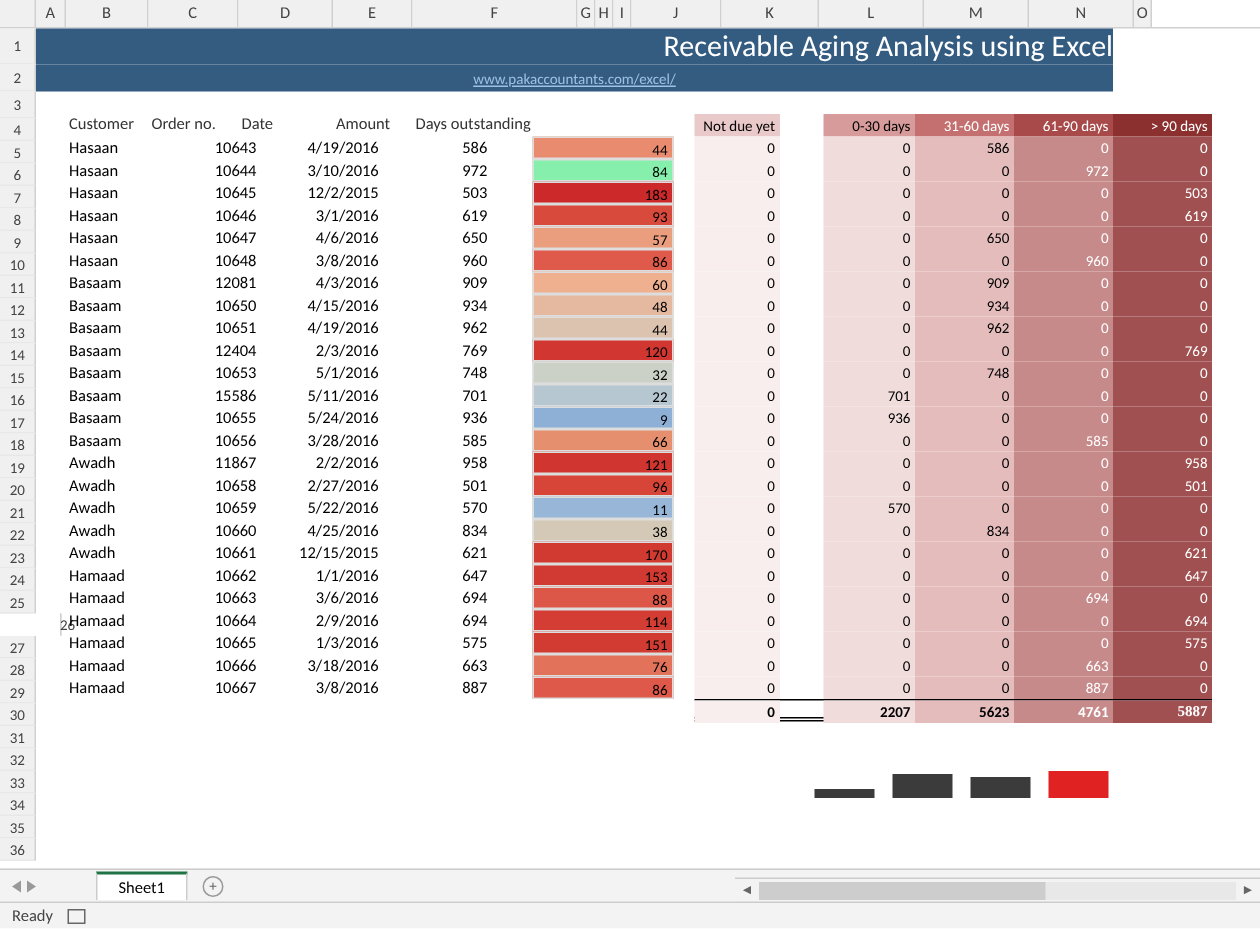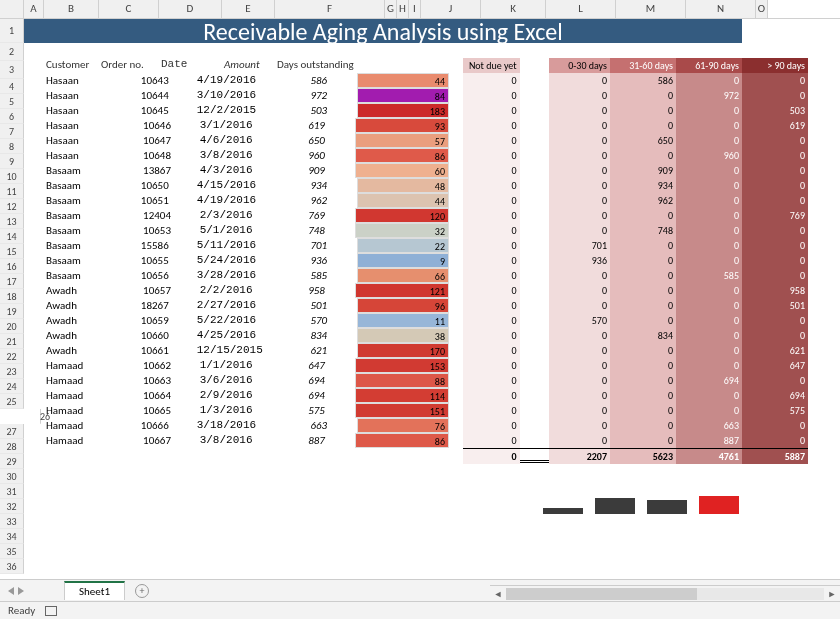--- a/index.html
+++ b/index.html
@@ -7,34 +7,34 @@
 .col-headers { display: flex; background: #fff; border-bottom: 1px solid #d0d0d0; }
 .col-headers .corner { width: 24px; height: 18px; border-right: 1px solid #d0d0d0; background: #f0f0f0; }
 .col-headers .ch { height: 18px; text-align: center; line-height: 18px; font-size: 11px; color: #444; border-right: 1px solid #d0d0d0; background: #f0f0f0; }
 .main-area { display: flex; height: 548px; }
 .row-headers { width: 24px; display: flex; flex-direction: column; }
 .row-headers .rh { height: 15px; text-align: center; line-height: 15px; font-size: 10px; color: #444; border-right: 1px solid #d0d0d0; border-bottom: 1px solid #e8e8e8; background: #f0f0f0; }
 .row-headers .rh.tall { height: 24px; line-height: 24px; }
 .row-headers .rh.tall2 { height: 18px; line-height: 18px; }
 .row-headers .rh.sel { background: #d4e6d4; margin-left: 40px; }
 .grid { flex: 1; position: relative; }
-.title-row { background: #345b80; color: #fff; display: flex; align-items: center; justify-content: center; font-size: 24px; height: 24px; width: 718px; }
+.title-row { background: #345b80; color: #fff; display: flex; align-items: center; justify-content: flex-end; font-size: 20px; height: 24px; width: 718px; }
 .link-row { background: #345b80; color: #9cc2e5; display: flex; align-items: center; justify-content: center; height: 18px; width: 718px; font-size: 10px; }
 .link-row a { color: #9cc2e5; text-decoration: underline; }
 .spacer-row { height: 15px; }
 .grid-body { display: flex; }
 .left-table { width: 407px; }
 .left-table .hdr { display: flex; font-weight: 400; color: #333; height: 15px; }
 .left-table .hdr > div { text-align: left; padding: 0 2px; }
 .left-table .row { display: flex; height: 15px; line-height: 15px; gap: 24px; }
 .left-table .row > div { padding: 0 2px; }
 .c-customer { width: 55px; text-align: left; }
 .c-order { width: 60px; text-align: right; }
-.c-date { width: 63px; text-align: right; font-family: Liberation Mono, monospace; }
-.c-amt { width: 53px; text-align: right; font-style: italic; }
+.c-date { width: 63px; text-align: right; }
+.c-amt { width: 53px; text-align: right; }
 .c-days { width: 110px; text-align: right; }
 .c-days.hdr-d { text-align: left; }
 .c-days .days-cell { display: block; text-align: right; padding: 0 3px; height: 15px; line-height: 15px; border: 1px solid #ddd; margin-left: 2px; font-size: 10px; }
 .total-row { height: 15px; line-height: 15px; font-style: italic; font-weight: bold; text-align: right; padding-right: 6px; }
 .gap-col { width: 12px; }
 .right-table { width: 345px; }
 .right-table .hdr { display: flex; height: 15px; color: #fff; font-size: 10px; }
 .right-table .hdr > div { padding: 0 3px; text-align: right; height: 15px; line-height: 15px; }
 .right-table .row { display: flex; height: 15px; line-height: 15px; font-size: 10px; }
 .right-table .row > div { text-align: right; padding: 0 3px; height: 15px; }
@@ -120,20 +120,23 @@
       <div class="rh">32</div>
       <div class="rh">33</div>
       <div class="rh">34</div>
       <div class="rh">35</div>
       <div class="rh">36</div>
     </div>
   <div class="grid">
     <div class="title-row">
         <span>Receivable Aging Analysis using Excel</span>
       </div>
+    <div class="link-row">
+        <a href="#">www.pakaccountants.com/excel/</a>
+      </div>
     <div class="spacer-row"></div>
     <div class="grid-body">
       <div style="width:20px"></div>
       <div class="left-table">
         <div class="hdr">
           <div class="c-customer">Customer</div>
           <div class="c-order" style="text-align:left">Order no.</div>
           <div class="c-date" style="text-align:left">Date</div>
           <div class="c-amt" style="text-align:left">Amount</div>
           <div class="c-days hdr-d">Days outstanding</div>
@@ -147,21 +150,21 @@
               <div class="c-days">
                 <span class="days-cell" style="background:#e98b6e;color:#000">44</span>
               </div>
             </div>
             <div class="row">
               <div class="c-customer">Hasaan</div>
               <div class="c-order">10644</div>
               <div class="c-date">3/10/2016</div>
               <div class="c-amt">972</div>
               <div class="c-days">
-                <span class="days-cell" style="background:#a21caf;color:#000">84</span>
+                <span class="days-cell" style="background:#86efac;color:#000">84</span>
               </div>
             </div>
             <div class="row">
               <div class="c-customer">Hasaan</div>
               <div class="c-order">10645</div>
               <div class="c-date">12/2/2015</div>
               <div class="c-amt">503</div>
               <div class="c-days">
                 <span class="days-cell" style="background:#cc2a2a;color:#000">183</span>
               </div>
@@ -188,21 +191,21 @@
               <div class="c-customer">Hasaan</div>
               <div class="c-order">10648</div>
               <div class="c-date">3/8/2016</div>
               <div class="c-amt">960</div>
               <div class="c-days">
                 <span class="days-cell" style="background:#df5a4a;color:#000">86</span>
               </div>
             </div>
             <div class="row">
               <div class="c-customer">Basaam</div>
-              <div class="c-order">13867</div>
+              <div class="c-order">12081</div>
               <div class="c-date">4/3/2016</div>
               <div class="c-amt">909</div>
               <div class="c-days">
                 <span class="days-cell" style="background:#efb08f;color:#000">60</span>
               </div>
             </div>
             <div class="row">
               <div class="c-customer">Basaam</div>
               <div class="c-order">10650</div>
               <div class="c-date">4/15/2016</div>
@@ -260,30 +263,30 @@
               <div class="c-customer">Basaam</div>
               <div class="c-order">10656</div>
               <div class="c-date">3/28/2016</div>
               <div class="c-amt">585</div>
               <div class="c-days">
                 <span class="days-cell" style="background:#e68f6e;color:#000">66</span>
               </div>
             </div>
             <div class="row">
               <div class="c-customer">Awadh</div>
-              <div class="c-order">10657</div>
+              <div class="c-order">11867</div>
               <div class="c-date">2/2/2016</div>
               <div class="c-amt">958</div>
               <div class="c-days">
                 <span class="days-cell" style="background:#d0362f;color:#000">121</span>
               </div>
             </div>
             <div class="row">
               <div class="c-customer">Awadh</div>
-              <div class="c-order">18267</div>
+              <div class="c-order">10658</div>
               <div class="c-date">2/27/2016</div>
               <div class="c-amt">501</div>
               <div class="c-days">
                 <span class="days-cell" style="background:#d64538;color:#000">96</span>
               </div>
             </div>
             <div class="row">
               <div class="c-customer">Awadh</div>
               <div class="c-order">10659</div>
               <div class="c-date">5/22/2016</div>
@@ -550,21 +553,21 @@
               <div class="c-b2" style="background: rgb(229, 188, 188); color: rgb(0, 0, 0);">0</div>
               <div class="c-b3" style="background: rgb(199, 138, 138); color: rgb(255, 255, 255);">887</div>
               <div class="c-b4" style="background: rgb(160, 80, 80); color: rgb(255, 255, 255);">0</div>
             </div>
           </div>
         <div class="row totrow" id="tot-row">
             <div class="c-b0" style="background: rgb(248, 238, 238); color: rgb(0, 0, 0);">0</div>
             <div class="c-b1" style="background: rgb(241, 220, 220); color: rgb(0, 0, 0);">2207</div>
             <div class="c-b2" style="background: rgb(229, 188, 188); color: rgb(0, 0, 0);">5623</div>
             <div class="c-b3" style="background: rgb(199, 138, 138); color: rgb(255, 255, 255);">4761</div>
-            <div class="c-b4" style="background: rgb(160, 80, 80); color: rgb(255, 255, 255);">5887</div>
+            <div class="c-b4" style="background: rgb(160, 80, 80); color: rgb(255, 255, 255); font-family: Liberation Serif, serif;">5887</div>
           </div>
         <div class="spacer-row"></div>
         <div class="sparkrow" id="sparkrow" style="padding-left: 80px;">
             <div class="sp" style="width: 40px; height: 6px; background: rgb(59, 59, 59);"></div>
             <div class="sp" style="width: 40px; height: 16px; background: rgb(59, 59, 59);"></div>
             <div class="sp" style="width: 40px; height: 14px; background: rgb(59, 59, 59);"></div>
             <div class="sp" style="width: 40px; height: 18px; background: rgb(224, 34, 34);"></div>
           </div>
       </div>
     </div>

